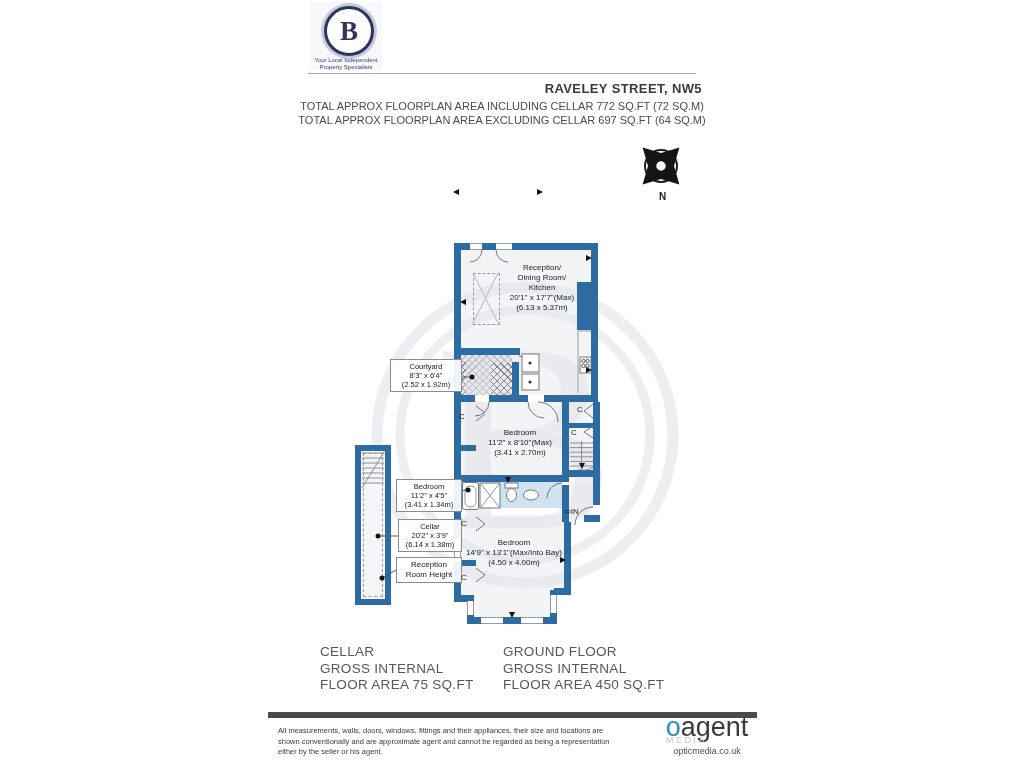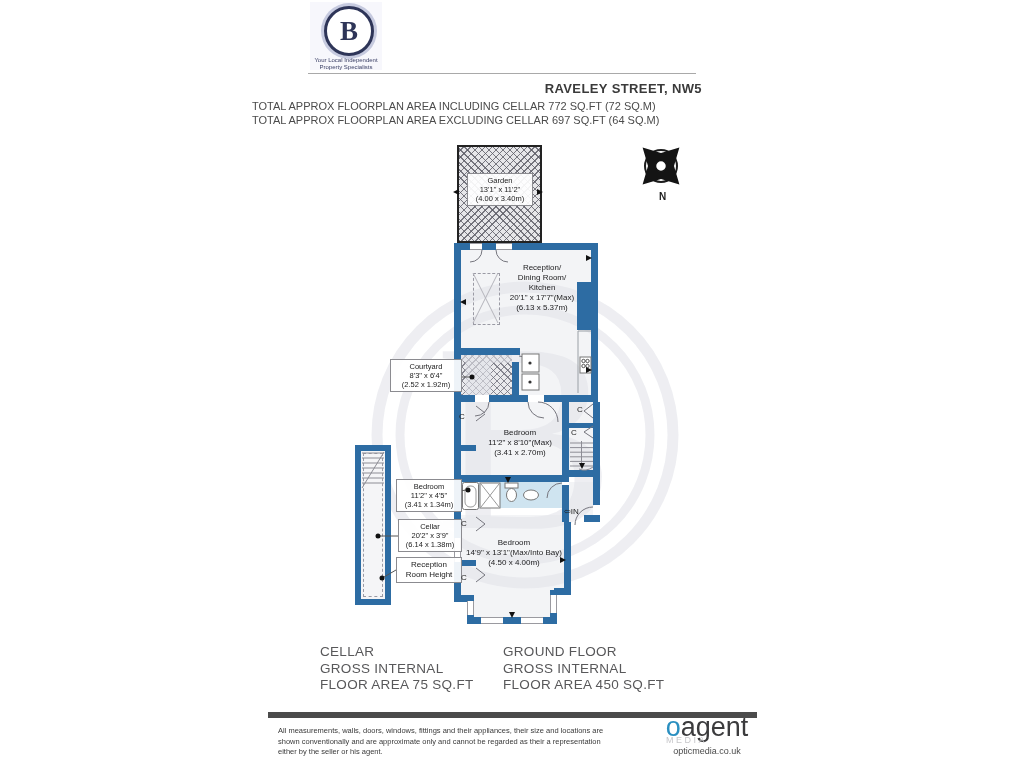--- a/index.html
+++ b/index.html
@@ -14,21 +14,21 @@
   .winv{position:absolute;background:#fff;border-left:1px solid #9a9aa0;border-right:1px solid #9a9aa0;box-sizing:border-box;z-index:5}
   .gap{position:absolute;background:#fff;z-index:5}
   .lblbox{position:absolute;background:rgba(255,255,255,.92);border:1px solid #8b8b90;font-size:7.5px;line-height:9px;text-align:center;color:#222;padding:2px 1px;z-index:7}
   .lblbox span{display:block}
   .rlbl{position:absolute;font-size:8px;line-height:10px;text-align:center;color:#1c1c1e;z-index:7}
   .rlbl span{display:block}
   .cmark{position:absolute;font-size:8px;color:#222;z-index:7}
   .inmark{position:absolute;font-size:8px;font-weight:normal;color:#222;z-index:7}
   .dash{position:absolute;border:1px dashed #9a9aa4;z-index:5}
   .hdr-title{position:absolute;left:302px;top:81px;width:400px;text-align:right;font-size:13px;font-weight:bold;color:#3a3a3a;letter-spacing:.4px}
-  .hdr-area{position:absolute;left:252px;width:500px;text-align:left;font-size:11px;color:#4b4b4b}
+  .hdr-area{position:absolute;left:252px;width:500px;text-align:center;font-size:11px;color:#4b4b4b}
   .rule{position:absolute;left:308px;top:73px;width:388px;height:1px;background:#a9a9a9}
   .logo-box{position:absolute;left:310px;top:2px;width:72px;height:68px;background:#f7f7fc}
   .logo-ring{position:absolute;left:14px;top:4px;width:44px;height:44px;border-radius:50%;border:3px solid #2e3558;box-shadow:0 0 0 3px #c6cadf;background:#fff;text-align:center;line-height:44px;font-family:"Liberation Serif",serif;font-size:27px;font-weight:bold;color:#2e3558}
   .logo-tag{position:absolute;left:0;top:55px;width:72px;text-align:center;font-size:6px;line-height:7px;color:#3c4167}
   .plan{position:absolute;left:340px;top:140px;width:440px;height:500px}
   .garden{position:absolute;left:117px;top:5px;width:81px;height:94px;border:2px solid #222;z-index:3;
     background-color:#e6e6e9;
     background-image:repeating-linear-gradient(45deg,rgba(90,90,100,.8) 0 1px,transparent 1px 5px),
                      repeating-linear-gradient(-45deg,rgba(90,90,100,.8) 0 1px,transparent 1px 5px)}
   .cellar-struct{position:absolute;left:15px;top:305px;width:36px;height:160px;background:#2d6ca3;z-index:4}
@@ -67,27 +67,20 @@
   <div class="plan">
 
     <svg class="wm" width="440" height="500">
       <g opacity="0.6">
         <circle cx="185" cy="295" r="148" fill="none" stroke="#e3e4ea" stroke-width="11"></circle>
         <circle cx="185" cy="295" r="125" fill="none" stroke="#e3e4ea" stroke-width="9"></circle>
         <text x="185" y="388" text-anchor="middle" font-family="Liberation Serif,serif" font-size="270" fill="#e3e4ea">B</text>
       </g>
     </svg>
 
-    <div class="garden">
-      <div class="lblbox" style="left:8px;top:26px;width:62px">
-        <span>Garden</span>
-        <span>13'1" x 11'2"</span>
-        <span>(4.00 x 3.40m)</span>
-      </div>
-    </div>
 
     <svg class="compass" width="70" height="64">
       <circle cx="33" cy="26" r="16" fill="none" stroke="#1c1c1c" stroke-width="2"></circle>
       <path fill="#141414" d="M46,26 L51.4,44.4 L33,39 L14.6,44.4 L20,26 L14.6,7.6 L33,13 L51.4,7.6 Z"></path>
       <circle cx="33" cy="26" r="5.5" fill="#fff" stroke="#141414" stroke-width="1.5"></circle>
       <text x="31" y="60" font-size="10" font-weight="bold" fill="#1c1c1c">N</text>
     </svg>
 
     <i class="f" style="left:121px;top:110px;width:130px;height:105px"></i>
     <i class="f" style="left:179px;top:215px;width:72px;height:40px"></i>
@@ -270,21 +263,21 @@
   </div>
   <div class="summary" style="left:503px;top:644px">
     <span>GROUND FLOOR</span>
     <span>GROSS INTERNAL</span>
     <span>FLOOR AREA 450 SQ.FT</span>
   </div>
 
   <div class="foot-bar"></div>
   <div class="disclaimer">
     <span>All measurements, walls, doors, windows, fittings and their appliances, their size and locations are</span>
-    <span>shown conventionally and are approximate only and cannot be regarded as their a representation</span>
+    <span>shown conventionally and are approximate agent and cannot be regarded as being a representation</span>
     <span>either by the seller or his agent.</span>
   </div>
   <div class="brand">
     <div class="brand-word"><span class="o">o</span><span>agent</span></div>
     <div class="brand-media">MEDIA</div>
     <div class="brand-url">opticmedia.co.uk</div>
   </div>
 
 </div>
 

